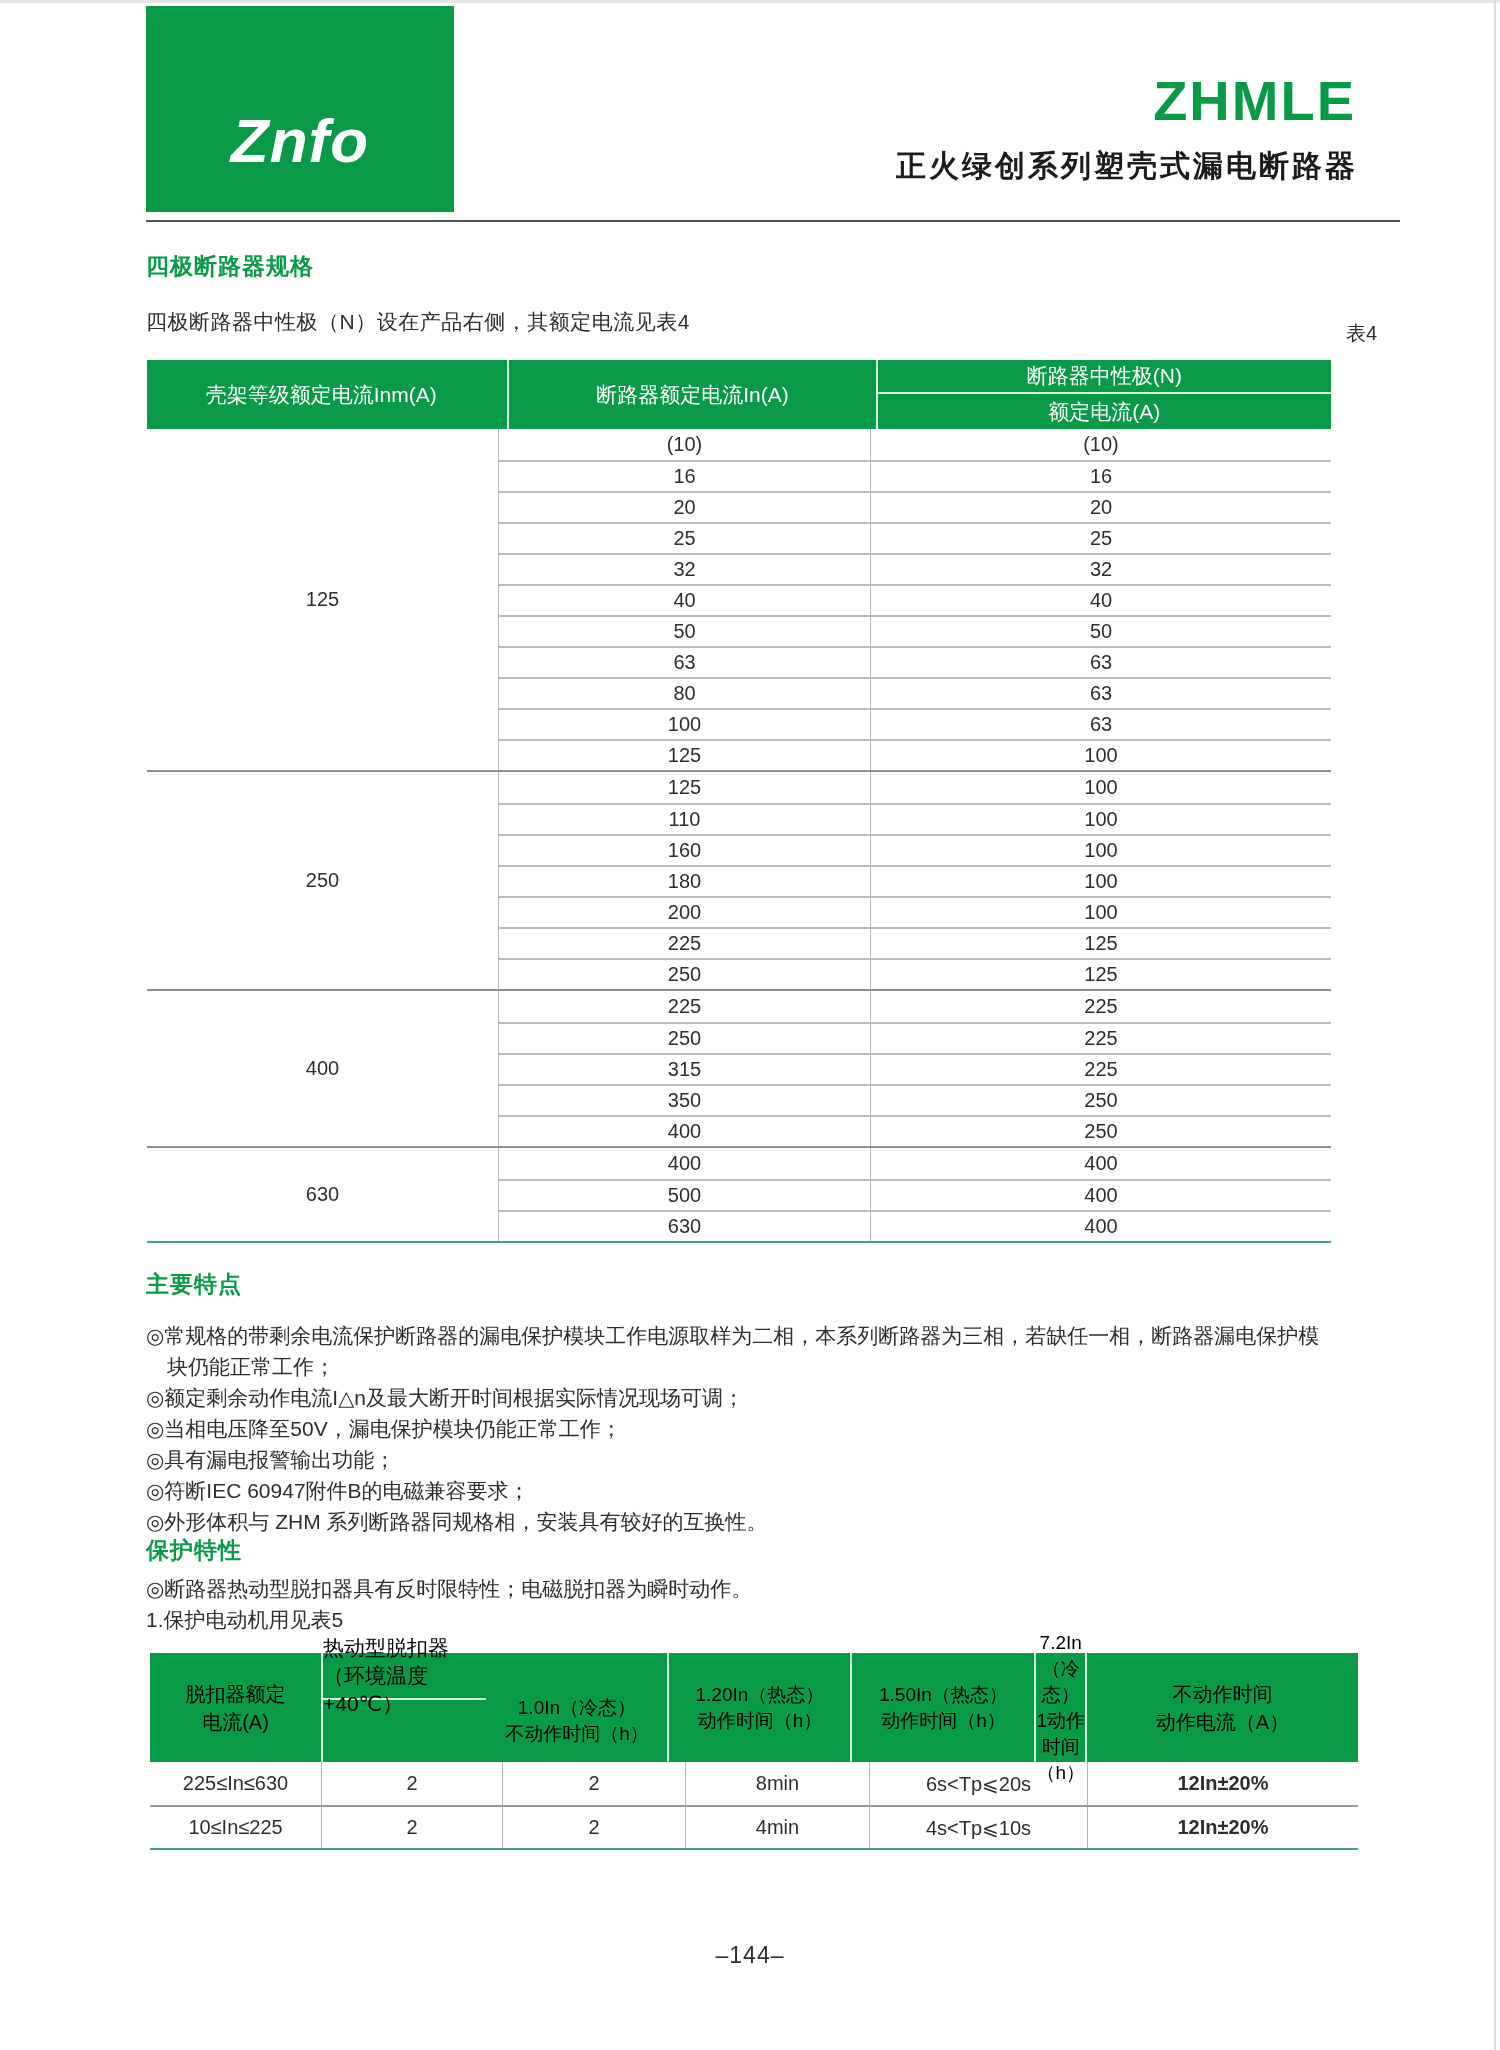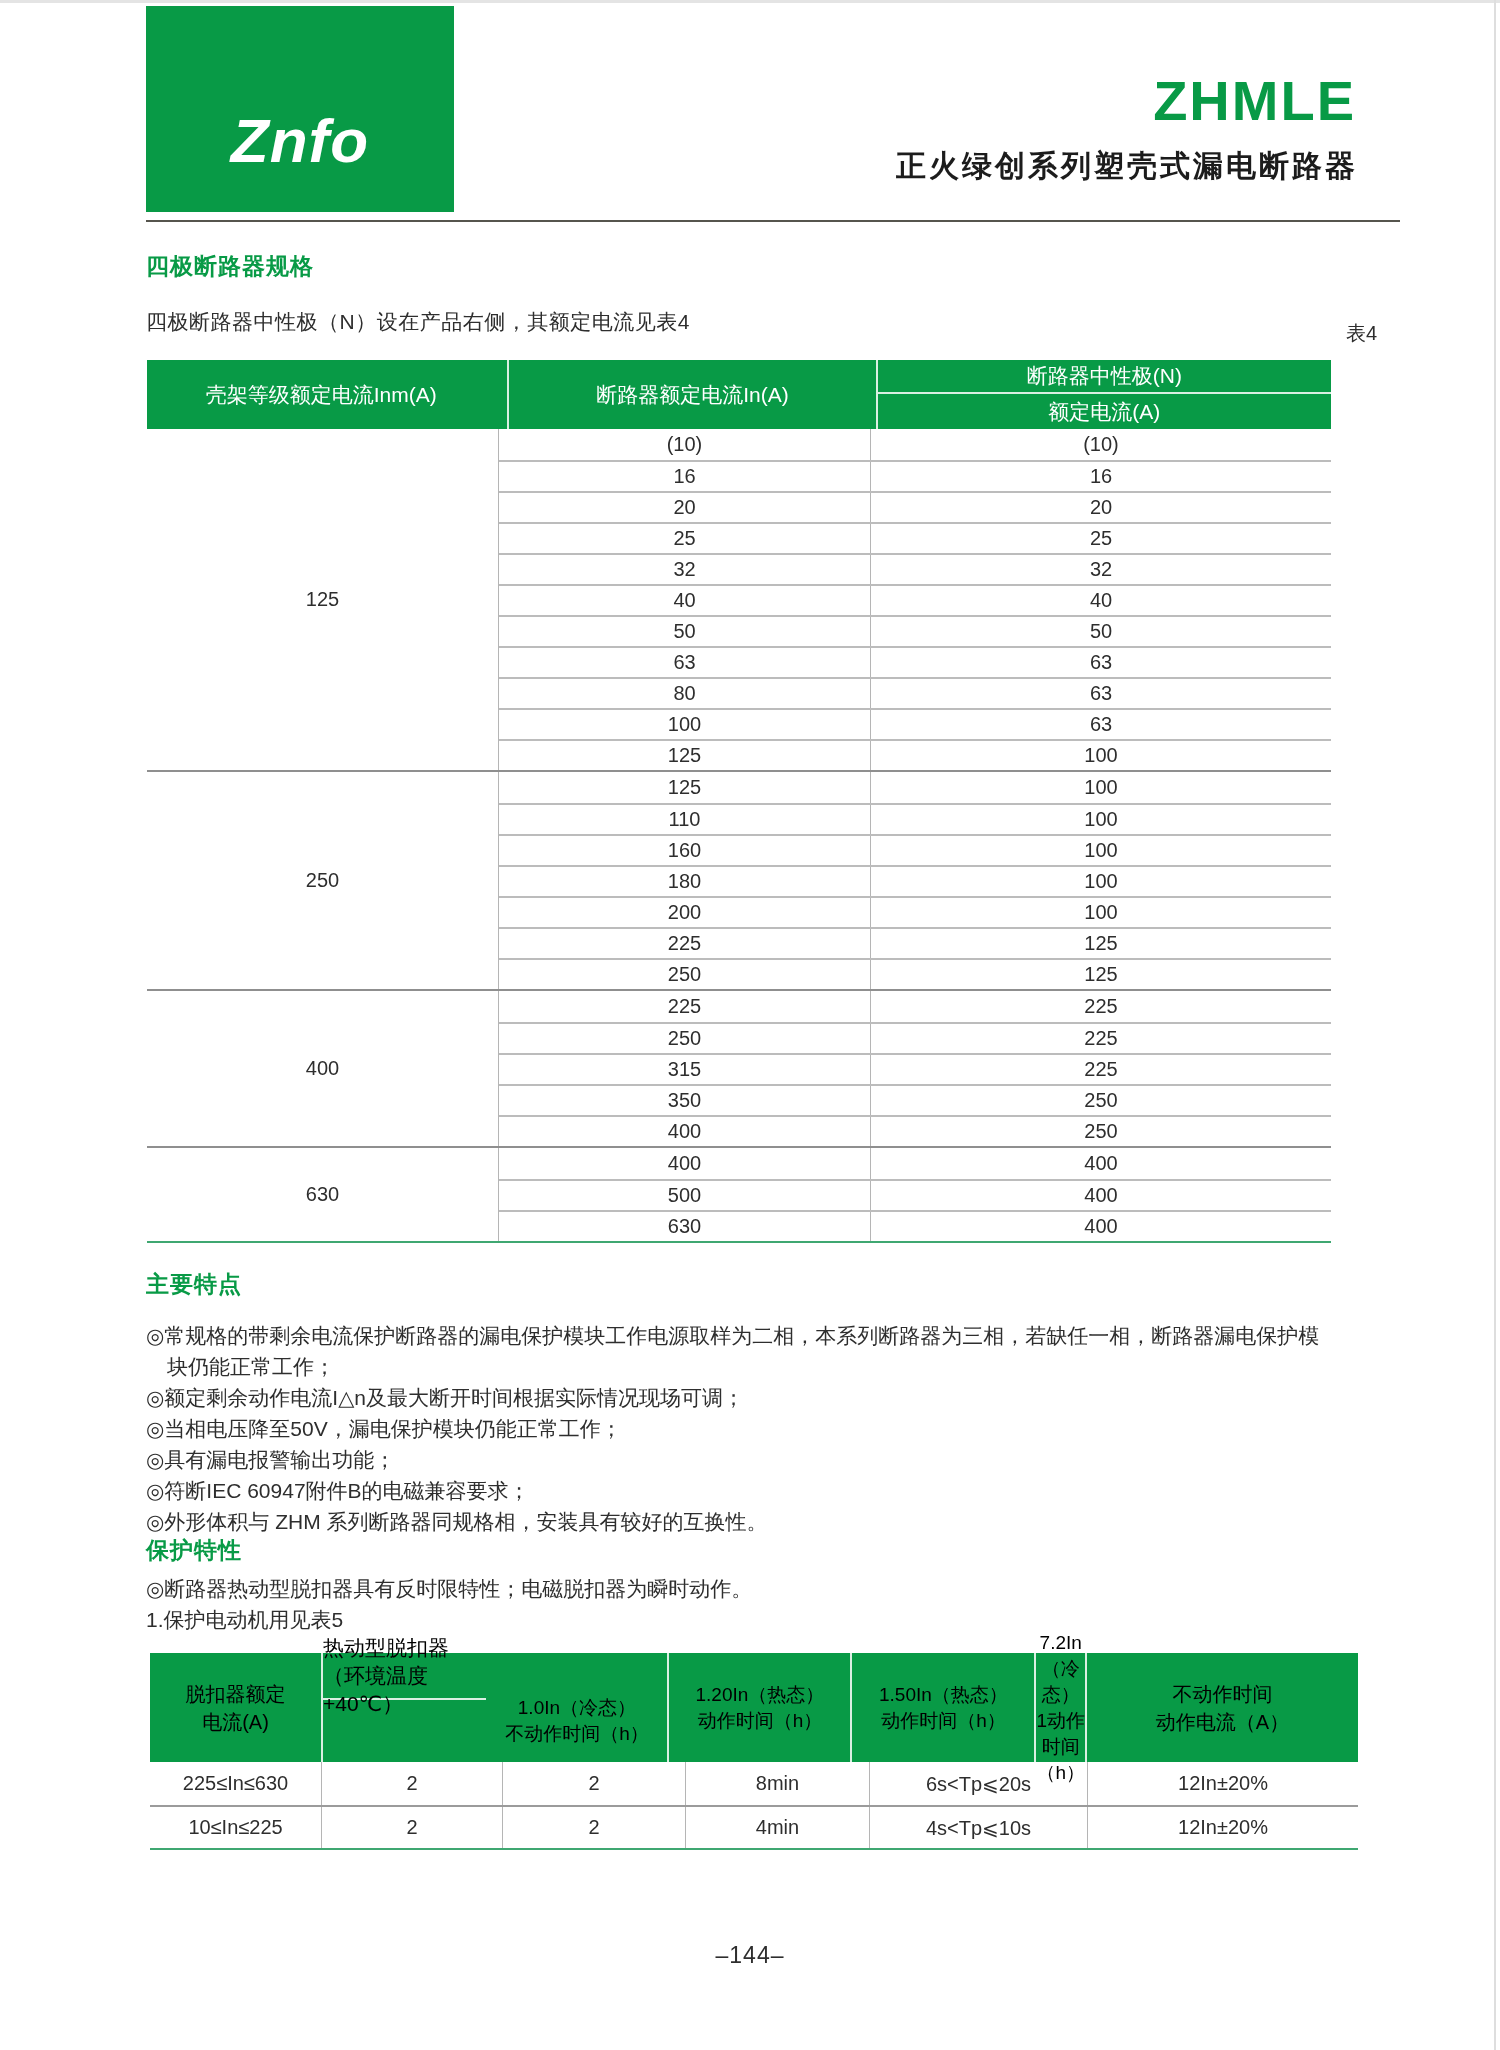--- a/index.html
+++ b/index.html
@@ -74,21 +74,21 @@
   .t5-c6 { flex:1; display:flex; flex-direction:column; align-items:center; justify-content:center;
     font-size:20px; line-height:28px; text-align:center; }
   .t5-body { border-bottom:2px solid #3fa771; }
   .t5-row { display:flex; height:43px; border-top:2px solid #9b9b9b; }
   .t5-row:first-child { border-top:none; }
   .t5-cell { display:flex; align-items:center; justify-content:center; font-size:20px;
     border-left:1px solid #b5b5b5; }
   .t5-cell:first-child { border-left:none; }
   .t5-cell:nth-child(1){ width:171px; } .t5-cell:nth-child(2){ width:181px; }
   .t5-cell:nth-child(3){ width:183px; } .t5-cell:nth-child(4){ width:184px; }
-  .t5-cell:nth-child(5){ width:218px; } .t5-cell:nth-child(6){ flex:1; }
+  .t5-cell:nth-child(5){ width:218px; } .t5-cell:nth-child(6){ flex:1;font-weight:bold; }
 
   .footer { position:absolute; top:1942px; left:0; width:1500px; text-align:center;
     font-size:23px; letter-spacing:1px; }
 </style>
 </head>
 <body>
 
 <div class="page">
   <div class="edge-top"></div>
   <div class="edge-right"></div>

